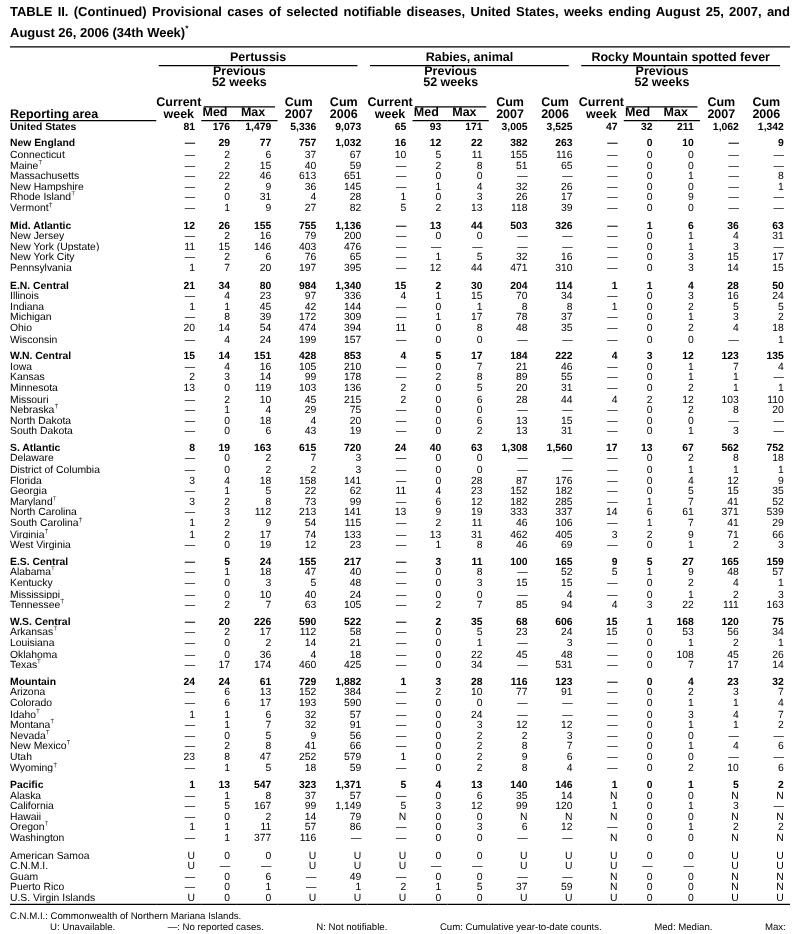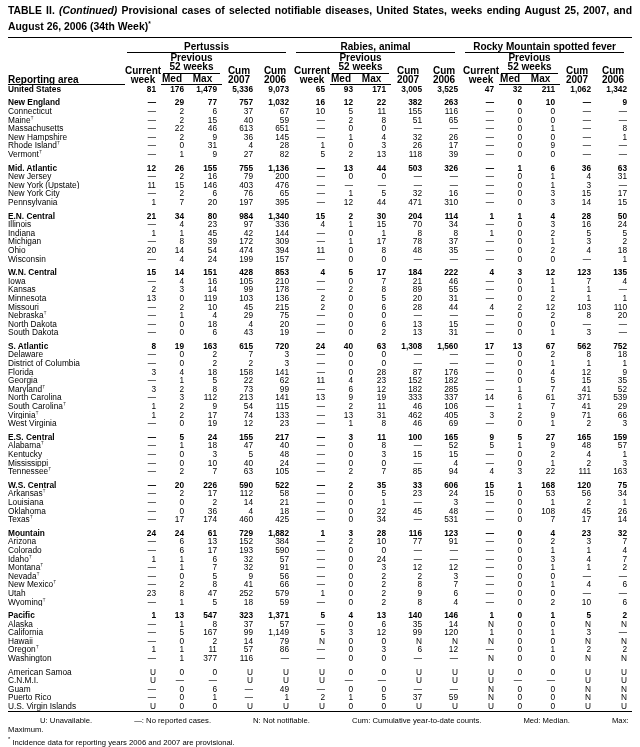--- a/index.html
+++ b/index.html
@@ -1,32 +1,32 @@
 <!DOCTYPE html>
 <html><head>
 <meta charset="utf-8">
 <style>
   html, body { margin: 0; padding: 0; background: #fff; color: #000; }
   body { width: 640px; font-family: "Liberation Sans", sans-serif; }
   .page { padding: 5px 8px 4px 8px; }
 
   .title { font-size: 10.4px; font-weight: bold; line-height: 12.6px; text-align: justify; }
-  .title .cont { font-style: italic; }
+  .title .cont { }
   .title sup { font-size: 6.5px; }
   .title-rule { border-bottom: 1px solid #000; margin-top: 3px; }
 
   table.tbl { border-collapse: collapse; table-layout: fixed; width: 624px; margin-top: 2px;
               border-bottom: 1px solid #000; }
   .tbl th, .tbl td { padding: 0; }
 
   thead th { font-size: 10px; font-weight: bold; vertical-align: bottom; line-height: 9.3px; }
   th.group-h { text-align: center; padding-top: 2px; }
   th.group-h .gline { border-bottom: 1px solid #000; padding-bottom: 1px; margin: 0 8px 0 2px; }
   th.prev-h { text-align: center; }
-  th.prev-h .p2 { border-bottom: 1px solid #000; margin: 0 2px; padding-bottom: 1px; }
+  th.prev-h .p2 { border-bottom: 1px solid #000; margin: 0 2px; padding-bottom: 13px; }
   th.cw-h { text-align: center; }
   th.num-h { padding-right: 6px; margin-top: 34px; }
   th.cum-h { text-align: center; padding-right: 2px; }
   tr.colnames th { border-bottom: 1px solid #000; padding-bottom: 1px; }
   th.area-h { text-align: left; border-bottom: 1px solid #000; }
 
   tbody th.area { text-align: left; font-weight: normal; font-size: 8.3px; line-height: 8.6px;
                   white-space: nowrap; overflow: hidden; }
   tbody td.num { text-align: right; font-size: 8.3px; line-height: 8.6px; padding-right: 5px;
                  white-space: nowrap; }
@@ -876,21 +876,21 @@
         <tr class="gap bold">
           <th class="area">W.S. Central</th>
           <td class="num">—</td>
           <td class="num">20</td>
           <td class="num">226</td>
           <td class="num">590</td>
           <td class="num">522</td>
           <td class="num">—</td>
           <td class="num">2</td>
           <td class="num">35</td>
-          <td class="num">33</td>
+          <td class="num">68</td>
           <td class="num">606</td>
           <td class="num">15</td>
           <td class="num">1</td>
           <td class="num">168</td>
           <td class="num">120</td>
           <td class="num">75</td>
         </tr>
         <tr>
           <th class="area">Arkansas<sup>†</sup></th>
           <td class="num">—</td>
@@ -1320,20 +1320,21 @@
           <td class="num">U</td>
           <td class="num">0</td>
           <td class="num">0</td>
           <td class="num">U</td>
           <td class="num">U</td>
         </tr>
       </tbody>
   </table>
 
   <div class="footnotes">
+    <div class="fn">C.N.M.I.: Commonwealth of Northern Mariana Islands.</div>
     <div class="fn legend">
       <span>U: Unavailable.</span><span>—: No reported cases.</span><span>N: Not notifiable.</span><span>Cum: Cumulative year-to-date counts.</span><span>Med: Median.</span><span>Max: Maximum.</span>
     </div>
     <div class="fn"><sup>*</sup> <span>Incidence data for reporting years 2006 and 2007 are provisional.</span></div>
 
   </div>
 
 </div>
 
 </body></html>

